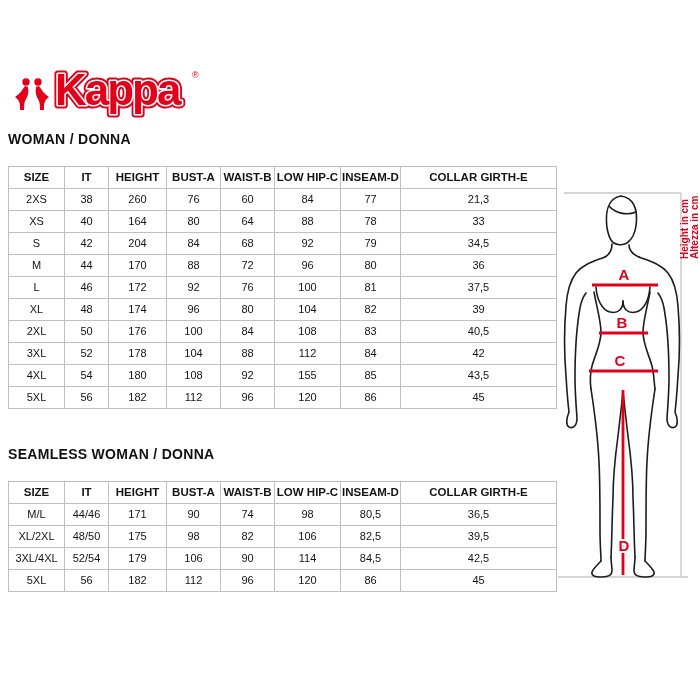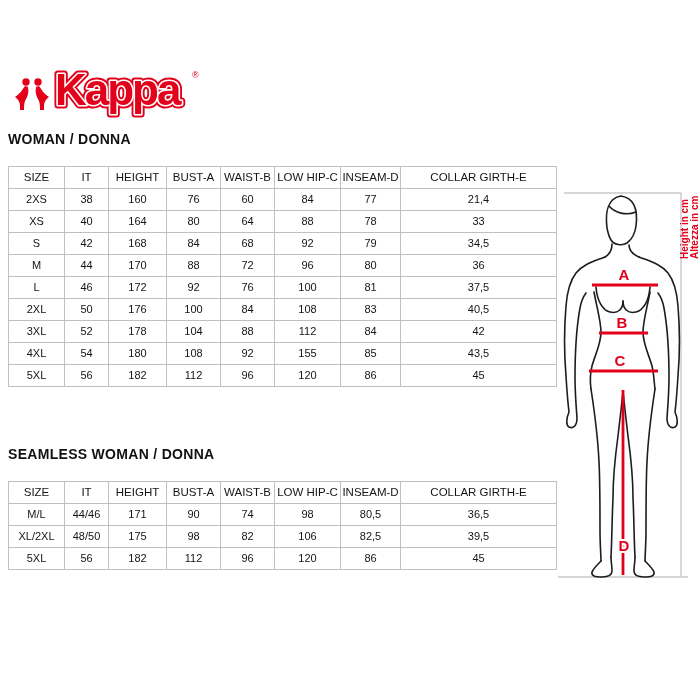--- a/index.html
+++ b/index.html
@@ -17,21 +17,21 @@
     position:absolute;left:8px;width:548px;border-collapse:collapse;
     table-layout:fixed;background:#fff;
   }
   #table-woman{top:166px;}
   #table-seamless{top:481px;}
   .size-table th,.size-table td{
     border:1px solid #c0c0c0;height:21px;padding:0;
     text-align:center;vertical-align:middle;font-size:11px;line-height:21px;
     color:#141414;white-space:nowrap;overflow:hidden;
   }
-  .size-table thead th{font-weight:400;font-size:11.5px;}
+  .size-table thead th{font-weight:700;font-size:11.5px;}
   .size-table tbody th{font-weight:400;}
   .size-table tbody td{font-weight:400;}
   col.c-size{width:56px;}  col.c-it{width:44px;}   col.c-height{width:58px;}
   col.c-bust{width:54px;}  col.c-waist{width:54px;}col.c-lowhip{width:66px;}
   col.c-inseam{width:60px;}col.c-collar{width:156px;}
   #logo{position:absolute;left:8px;top:66px;}
   #figure{position:absolute;left:553px;top:183px;}
   svg text{font-family:"Liberation Sans", sans-serif;}
 </style>
 </head>
@@ -74,41 +74,41 @@
         <th>WAIST-B</th>
         <th>LOW HIP-C</th>
         <th>INSEAM-D</th>
         <th>COLLAR GIRTH-E</th>
       </tr>
     </thead>
   <tbody>
       <tr>
         <th scope="row">2XS</th>
         <td>38</td>
-        <td>160</td>
+        <td>260</td>
         <td>76</td>
         <td>60</td>
         <td>84</td>
         <td>77</td>
-        <td>21,4</td>
+        <td>21,3</td>
       </tr>
       <tr>
         <th scope="row">XS</th>
         <td>40</td>
         <td>164</td>
         <td>80</td>
         <td>64</td>
         <td>88</td>
         <td>78</td>
         <td>33</td>
       </tr>
       <tr>
         <th scope="row">S</th>
         <td>42</td>
-        <td>168</td>
+        <td>204</td>
         <td>84</td>
         <td>68</td>
         <td>92</td>
         <td>79</td>
         <td>34,5</td>
       </tr>
       <tr>
         <th scope="row">M</th>
         <td>44</td>
         <td>170</td>
@@ -120,20 +120,30 @@
       </tr>
       <tr>
         <th scope="row">L</th>
         <td>46</td>
         <td>172</td>
         <td>92</td>
         <td>76</td>
         <td>100</td>
         <td>81</td>
         <td>37,5</td>
+      </tr>
+      <tr>
+        <th scope="row">XL</th>
+        <td>48</td>
+        <td>174</td>
+        <td>96</td>
+        <td>80</td>
+        <td>104</td>
+        <td>82</td>
+        <td>39</td>
       </tr>
       <tr>
         <th scope="row">2XL</th>
         <td>50</td>
         <td>176</td>
         <td>100</td>
         <td>84</td>
         <td>108</td>
         <td>83</td>
         <td>40,5</td>
@@ -211,20 +221,30 @@
         <th scope="row">XL/2XL</th>
         <td>48/50</td>
         <td>175</td>
         <td>98</td>
         <td>82</td>
         <td>106</td>
         <td>82,5</td>
         <td>39,5</td>
       </tr>
       <tr>
+        <th scope="row">3XL/4XL</th>
+        <td>52/54</td>
+        <td>179</td>
+        <td>106</td>
+        <td>90</td>
+        <td>114</td>
+        <td>84,5</td>
+        <td>42,5</td>
+      </tr>
+      <tr>
         <th scope="row">5XL</th>
         <td>56</td>
         <td>182</td>
         <td>112</td>
         <td>96</td>
         <td>120</td>
         <td>86</td>
         <td>45</td>
       </tr>
     </tbody>

